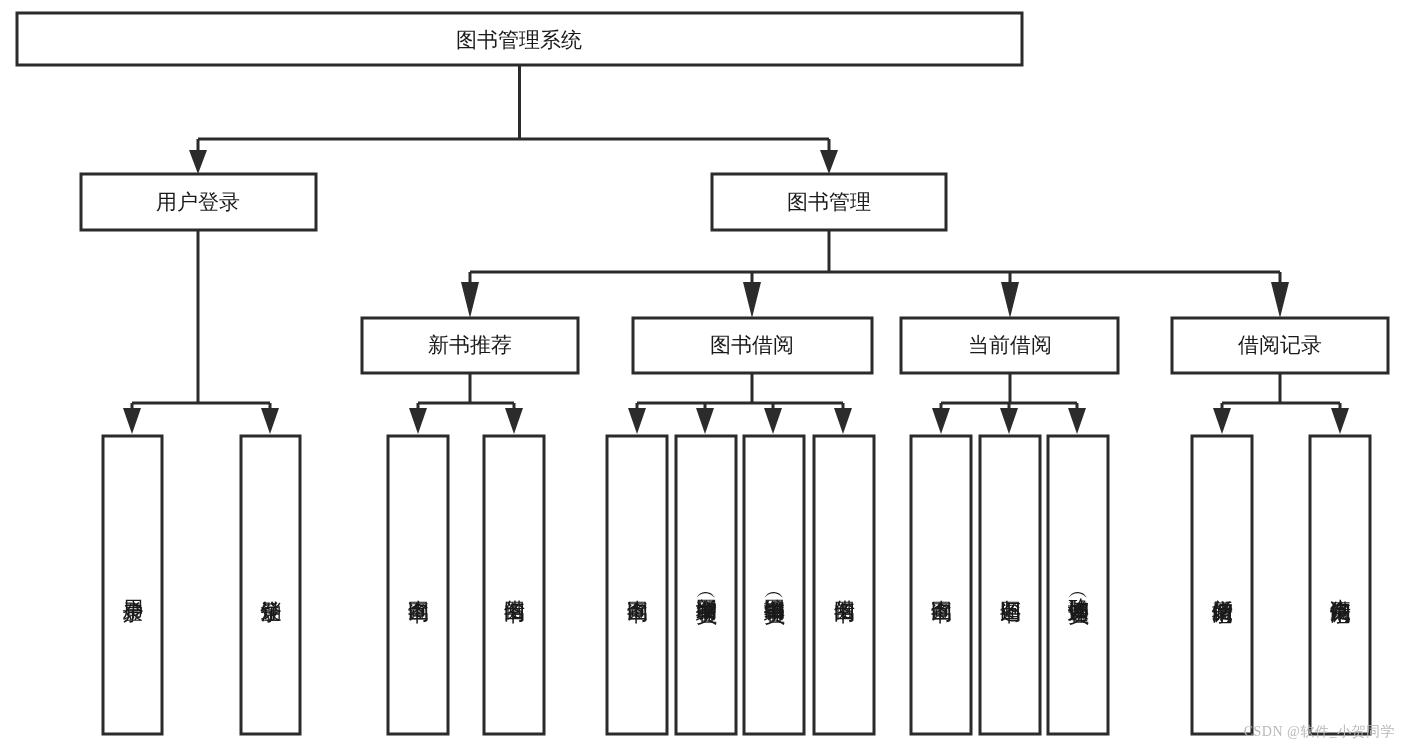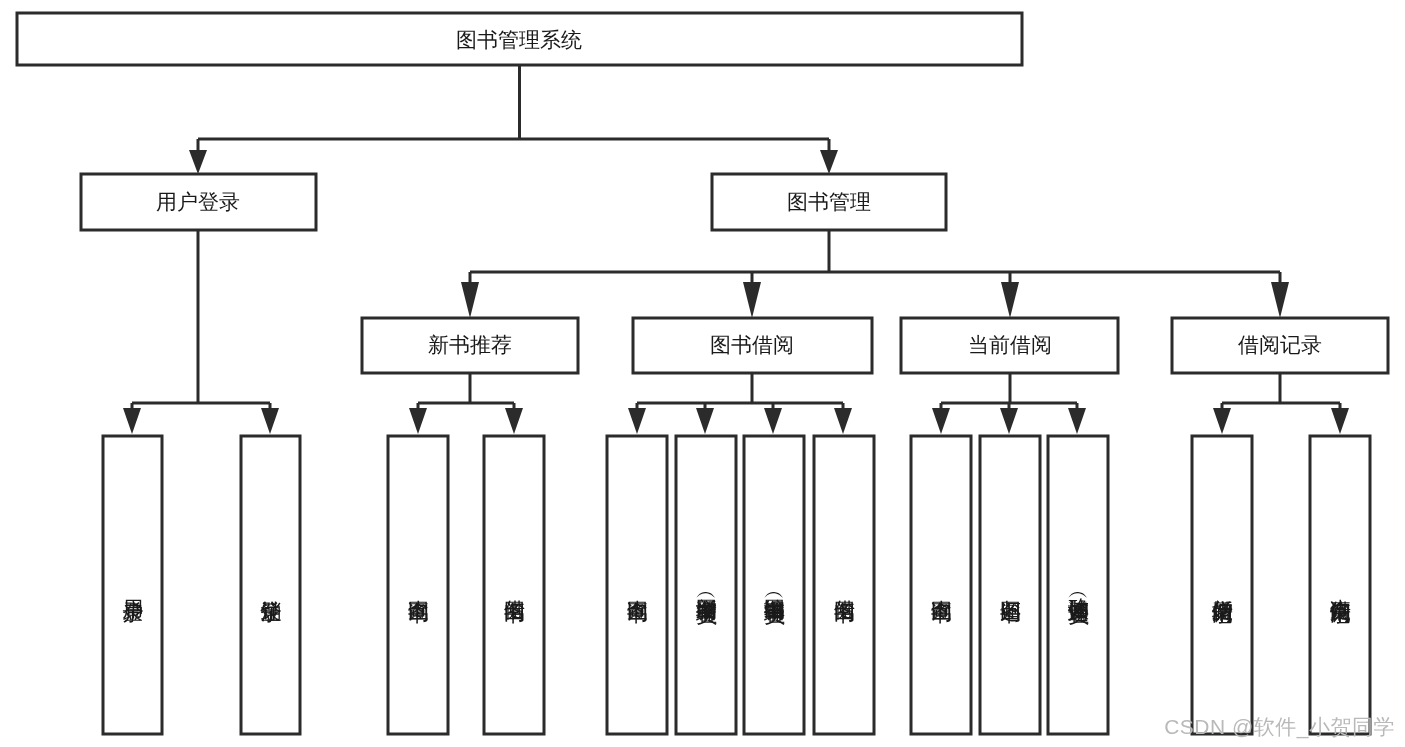--- a/index.html
+++ b/index.html
@@ -63,22 +63,22 @@
     line-height: 1.18;
     color: #1a1a1a;
     letter-spacing: 1px;
     white-space: nowrap;
     text-align: center;
   }
   .watermark {
     position: absolute;
     right: 10px;
     bottom: 6px;
-    font-family: Liberation Sans, sans-serif;
-    font-size: 21px;
+    font-family: Liberation Serif, serif;
+    font-size: 14px;
     color: #b9b9b9;
     letter-spacing: 0.5px;
     white-space: nowrap;
   }
 </style>
 </head>
 <body>
 
 <div id="diagram-root">
 

